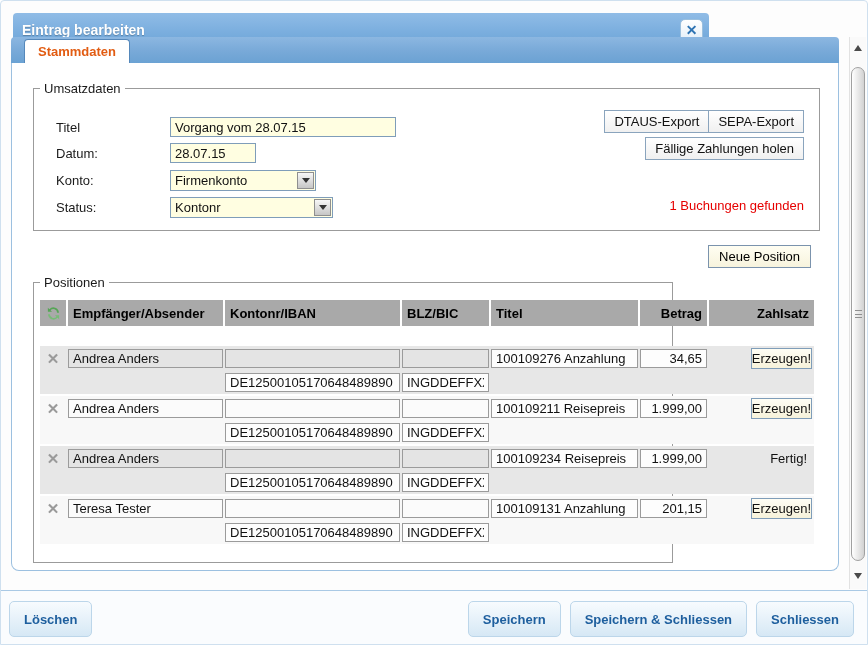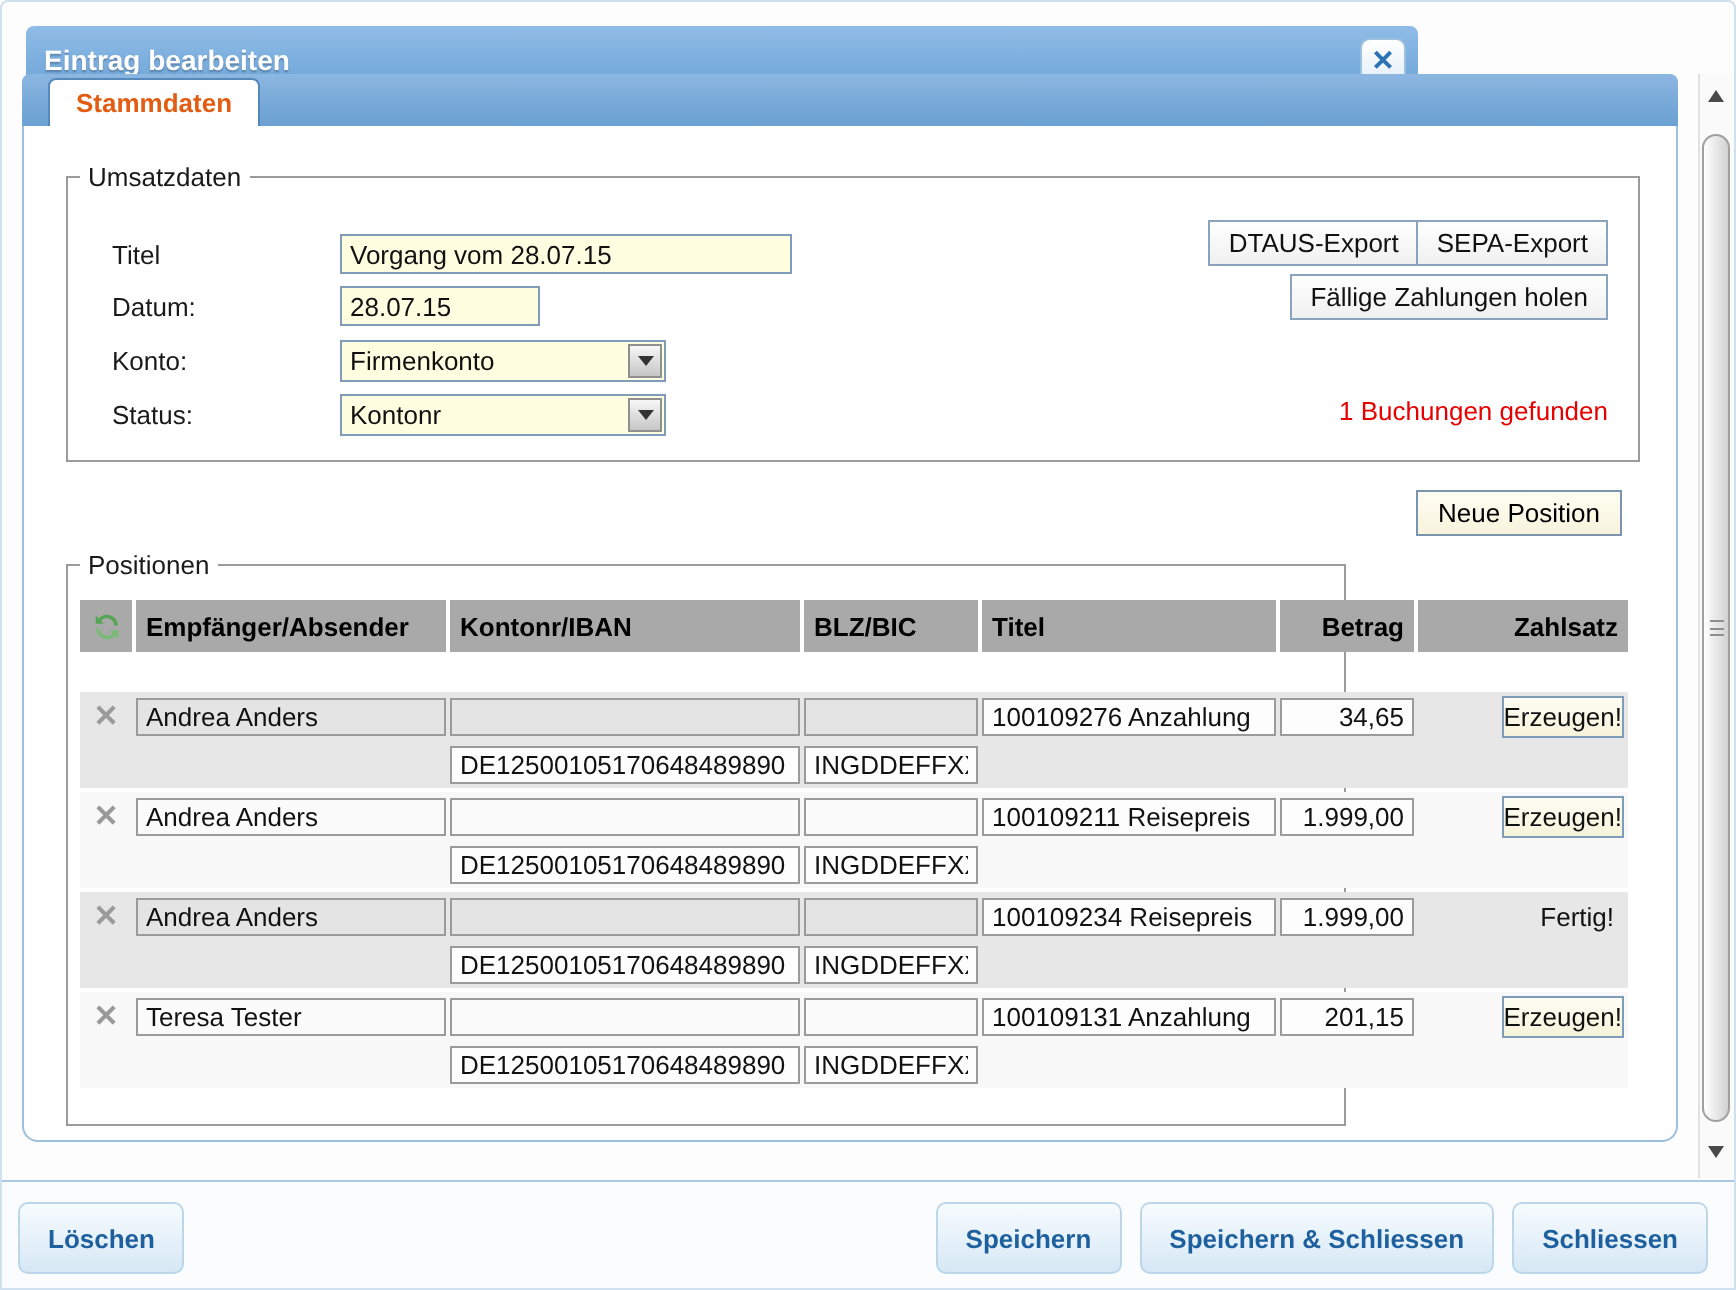--- a/index.html
+++ b/index.html
@@ -121,24 +121,24 @@
 
   <div class="panel">
 
     <fieldset class="fs-umsatz">
       <legend>Umsatzdaten</legend>
 
       <span class="form-label" style="left:22px; top:22px;">Titel</span>
       <input class="text-input" style="left: 136px; top: 21px; width: 226px;" value="Vorgang vom 28.07.15">
 
       <span class="form-label" style="left:22px; top:48px;">Datum:</span>
-      <input class="text-input" style="left: 136px; top: 47px; width: 100px;" value="28.07.15">
+      <input class="text-input" style="left: 136px; top: 47px; width: 86px;" value="28.07.15">
 
       <span class="form-label" style="left:22px; top:75px;">Konto:</span>
-      <div class="select" style="left:136px; top:74px; width:163px;">
+      <div class="select" style="left:136px; top:74px; width:146px;">
         <span class="sel-txt">Firmenkonto</span>
         <span class="sel-arrow">
             <span class="tri-down-sm"></span>
           </span>
       </div>
 
       <span class="form-label" style="left:22px; top:102px;">Status:</span>
       <div class="select" style="left:136px; top:101px; width:163px;">
         <span class="sel-txt">Kontonr</span>
         <span class="sel-arrow">

